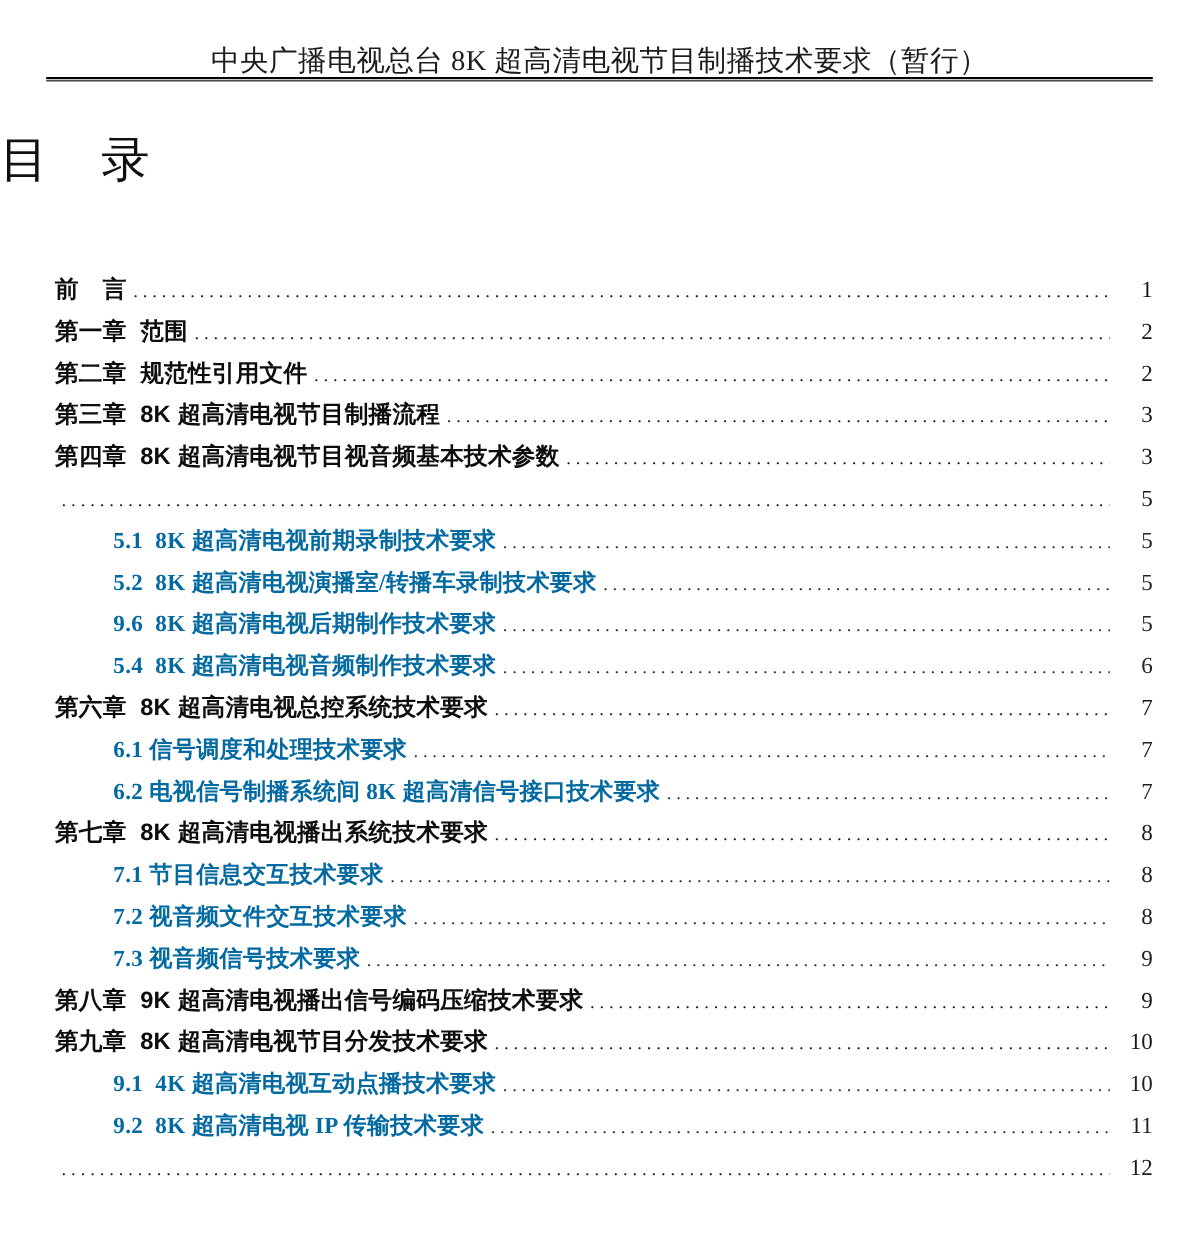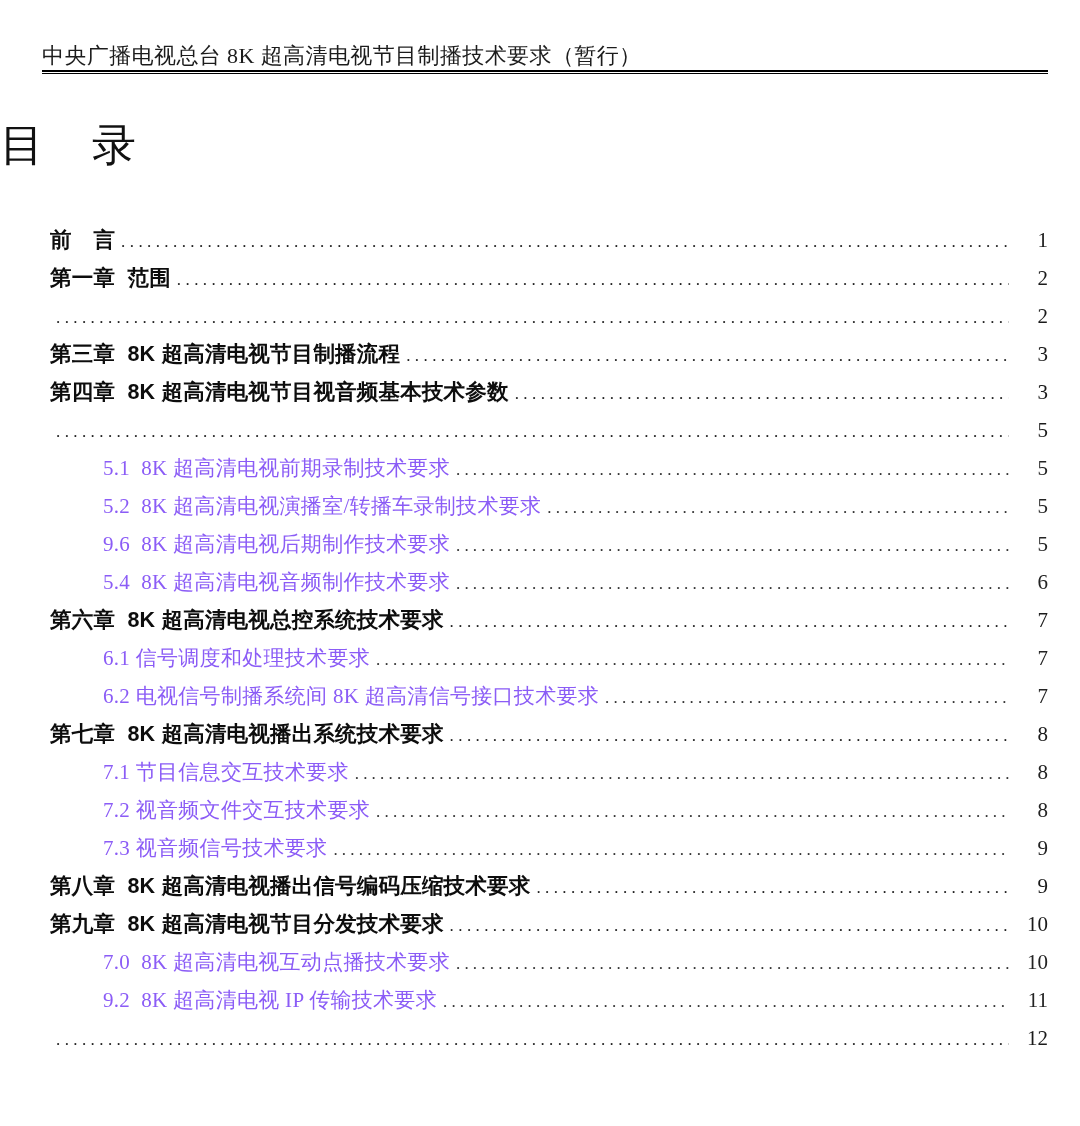--- a/index.html
+++ b/index.html
@@ -21,23 +21,23 @@
   
   .page-header {
     position: absolute;
     top: 44px;
     left: 42px;
     right: 32px;
     height: 30px;
   }
   .page-header .header-text {
     display: block;
-    text-align: left;
-    font-family: "Liberation Serif", "DejaVu Serif", serif;
-    font-size: 22px;
+    text-align: center;
+    font-family: "Liberation Serif", "DejaVu Serif", serif;
+    font-size: 26px;
     letter-spacing: 0.4px;
     color: #1c1c1c;
     white-space: nowrap;
     line-height: 24px;
     padding-right: 0px;
   }
   .header-rule {
     position: absolute;
     top: 70px;
     left: 42px;
@@ -72,21 +72,21 @@
     font-weight: 400;
     letter-spacing: 2px;
     color: #111111;
     line-height: 56px;
     white-space: pre;
   }
 
   
   .toc-list {
     position: absolute;
-    top: 221px;
+    top: 244px;
     left: 50px;
     width: 998px;
   }
   .toc-row {
     display: flex;
     align-items: baseline;
     height: 38px;
     line-height: 38px;
     white-space: nowrap;
     overflow: hidden;
@@ -135,24 +135,24 @@
     letter-spacing: 4.4px;
     color: #1f1f1f;
   }
 
   
   .toc-row.level-section {
     padding-left: 53px;
   }
   .toc-row.level-section .entry-label {
     font-family: "Liberation Serif", "DejaVu Serif", serif;
-    font-weight: 400;
+    font-weight: 700;
     font-size: 21px;
     letter-spacing: 0.3px;
-    color: #8b5cf6;
+    color: #0369a1;
   }
   .toc-row.level-section .leader::before {
     color: #333333;
   }
   .toc-row.level-section .page-num {
     color: #232323;
   }
 </style>
 </head>
 <body>
@@ -172,20 +172,21 @@
       <span class="entry-label">前　言</span>
       <span class="leader"></span>
       <span class="page-num">1</span>
     </div>
     <div class="toc-row level-chapter">
       <span class="entry-label">第一章  范围</span>
       <span class="leader"></span>
       <span class="page-num">2</span>
     </div>
     <div class="toc-row level-chapter">
+      <span class="entry-label">第二章  规范性引用文件</span>
       <span class="leader"></span>
       <span class="page-num">2</span>
     </div>
     <div class="toc-row level-chapter">
       <span class="entry-label">第三章  8K 超高清电视节目制播流程</span>
       <span class="leader"></span>
       <span class="page-num">3</span>
     </div>
     <div class="toc-row level-chapter">
       <span class="entry-label">第四章  8K 超高清电视节目视音频基本技术参数</span>
@@ -245,31 +246,31 @@
       <span class="entry-label">7.2 视音频文件交互技术要求</span>
       <span class="leader"></span>
       <span class="page-num">8</span>
     </div>
     <div class="toc-row level-section">
       <span class="entry-label">7.3 视音频信号技术要求</span>
       <span class="leader"></span>
       <span class="page-num">9</span>
     </div>
     <div class="toc-row level-chapter">
-      <span class="entry-label">第八章  8K 超高清电视播出信号编码压缩技术要求</span>
+      <span class="entry-label">第八章  9K 超高清电视播出信号编码压缩技术要求</span>
       <span class="leader"></span>
       <span class="page-num">9</span>
     </div>
     <div class="toc-row level-chapter">
       <span class="entry-label">第九章  8K 超高清电视节目分发技术要求</span>
       <span class="leader"></span>
       <span class="page-num">10</span>
     </div>
     <div class="toc-row level-section">
-      <span class="entry-label">7.0  8K 超高清电视互动点播技术要求</span>
+      <span class="entry-label">9.1  4K 超高清电视互动点播技术要求</span>
       <span class="leader"></span>
       <span class="page-num">10</span>
     </div>
     <div class="toc-row level-section">
       <span class="entry-label">9.2  8K 超高清电视 IP 传输技术要求</span>
       <span class="leader"></span>
       <span class="page-num">11</span>
     </div>
     <div class="toc-row level-chapter">
       <span class="leader"></span>

